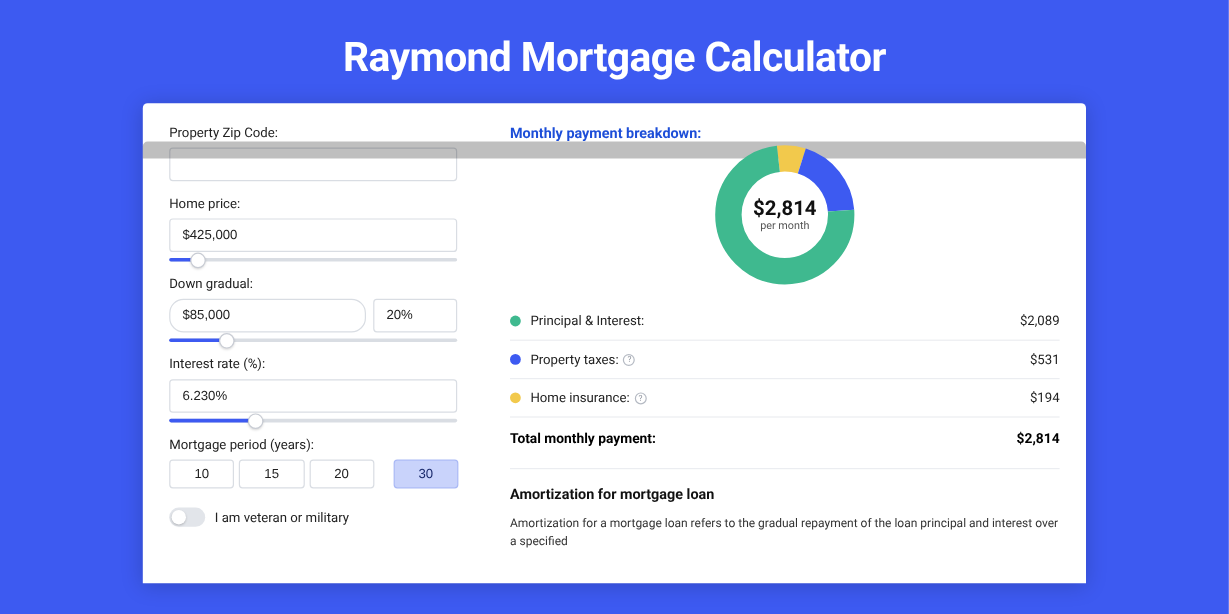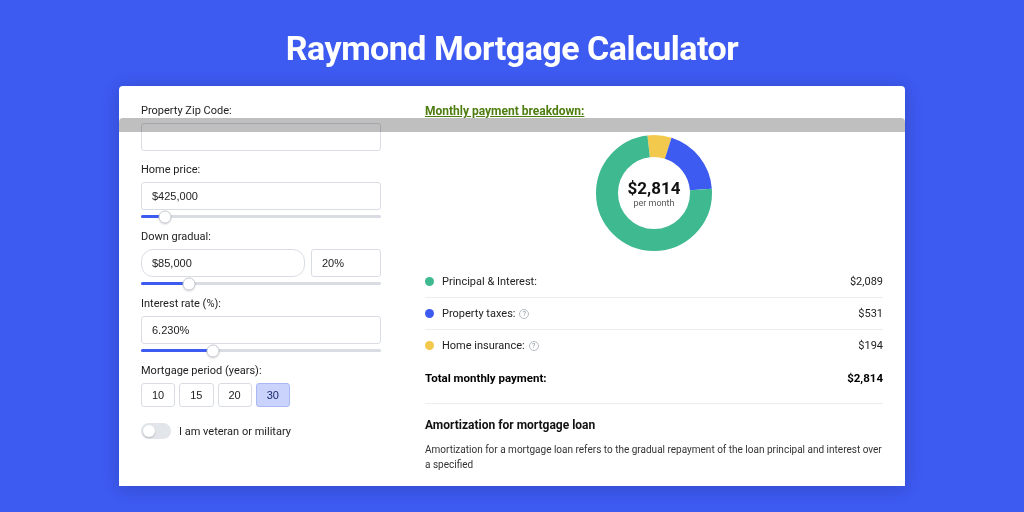--- a/index.html
+++ b/index.html
@@ -81,50 +81,51 @@
     box-shadow: 0 1px 2px rgba(0,0,0,0.15);
   }
   .row { display: flex; gap: 6px; }
   .row .input:first-child { flex: 1; border-radius: 12px; }
   .row .input:last-child { width: 70px; }
   .period-row { display: flex; gap: 4px; margin-top: 6px; }
   .period-btn {
     border: 1px solid #d9dde3;
     border-radius: 3px;
     height: 24px;
-    padding: 0 10px;
+    padding: 0 20px;
     font-size: 11px;
     color: #222;
     background: #fff;
     cursor: pointer;
   }
   .period-btn.active {
     background: #c9d3fb;
     border-color: #aab9f5;
     color: #1a2a6c;
+    margin-left: 12px;
   }
   .vet-row { display: flex; align-items: center; gap: 8px; margin-top: 16px; }
   .toggle {
     width: 30px; height: 16px;
     background: #e2e5ea;
     border-radius: 10px;
     position: relative;
   }
   .toggle .knob {
     position: absolute;
     top: 2px; left: 2px;
     width: 12px; height: 12px;
     background: #fff;
     border-radius: 50%;
     box-shadow: 0 1px 2px rgba(0,0,0,0.2);
   }
   .vet-label { font-size: 11px; color: #222; }
   
   .right-col { flex: 1; display: flex; flex-direction: column; }
-  .section-title { font-size: 12px; font-weight: 700; color: #4d7c0f; margin-bottom: 16px; text-decoration: underline; }
+  .section-title { font-size: 12px; font-weight: 700; color: #1d4ed8; margin-bottom: 2px; }
   .donut-wrap { display: flex; justify-content: center; margin-bottom: 16px; }
   .donut { position: relative; width: 118px; height: 118px; }
   .donut svg { transform: rotate(-90deg); }
   .donut-center {
     position: absolute; inset: 0;
     display: flex; flex-direction: column;
     align-items: center; justify-content: center;
   }
   .donut-val { font-size: 17px; font-weight: 700; color: #111; }
   .donut-sub { font-size: 9px; color: #555; }

